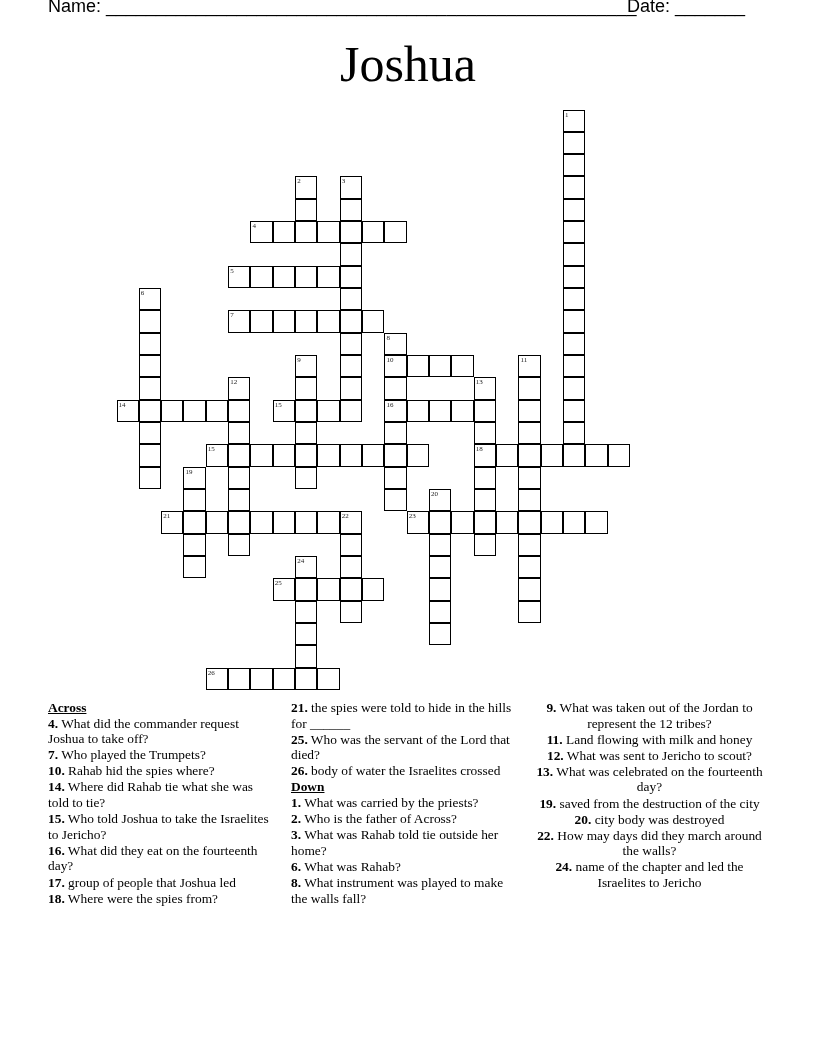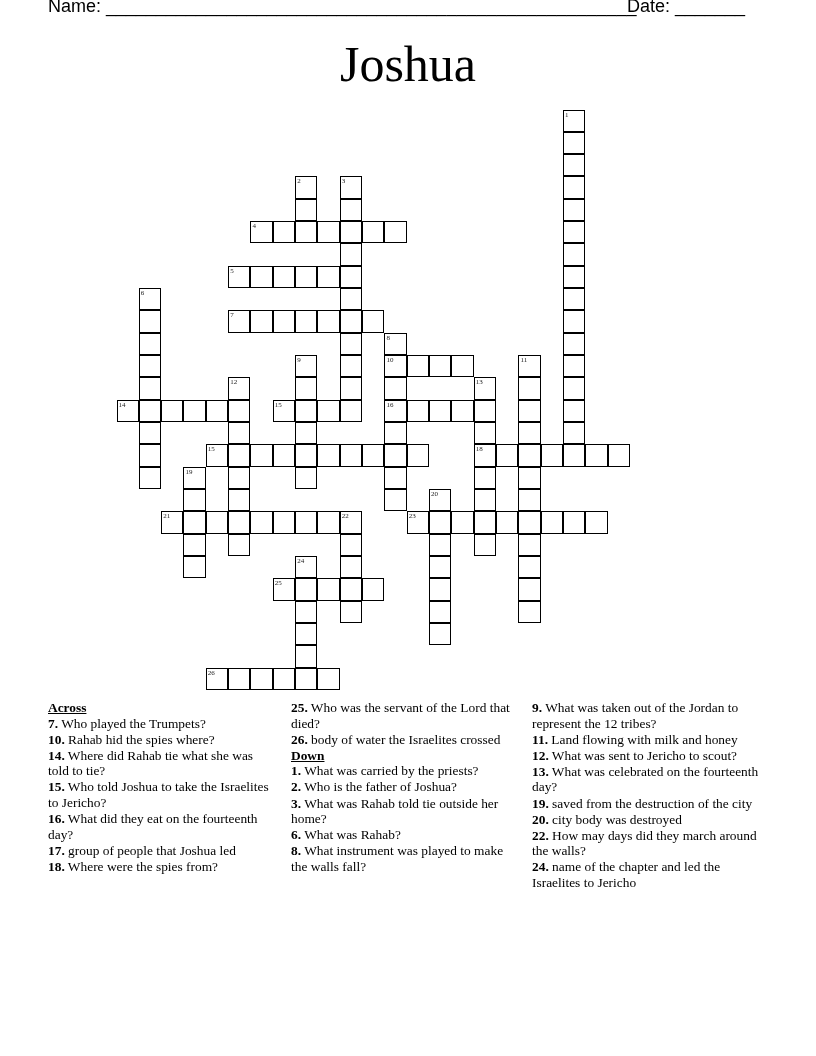--- a/index.html
+++ b/index.html
@@ -9,21 +9,21 @@
   .hdr-date { left:627px; }
   .title { position:absolute; top:36px; left:0; width:816px; text-align:center;
            font-family:"Liberation Serif", serif; font-size:50px; line-height:56px; }
   .grid { position:absolute; left:0; top:0; width:816px; height:700px; }
   .cell { position:absolute; width:22.33px; height:22.33px; box-sizing:border-box;
           border:1px solid #000; background:#fff; margin-left:-0.5px; margin-top:-0.5px; }
   .cell .num { position:absolute; left:1px; top:0px; font-family:"Liberation Serif", serif; font-size:7px; line-height:8px; color:#222; }
   .clues { position:absolute; top:700px; font-family:"Liberation Serif", serif; font-size:13.4px; line-height:15.6px; }
   .col1 { left:48px; width:225px; }
   .col2 { left:291px; width:225px; }
-  .col3 { left:532px; width:235px; }
+  .col3 { left:532px; width:235px;text-align:center; }
   .clue { margin-bottom:0.5px; }
   .clue b { font-weight:bold; }
   .sec { font-weight:bold; text-decoration:underline; }
 </style>
 </head>
 <body>
 
 <div class="hdr hdr-name">Name: _____________________________________________________</div>
 <div class="hdr hdr-date">Date: _______</div>
 <div class="title">Joshua</div>
@@ -241,35 +241,37 @@
     <div class="cell" style="left: 295.64px; top: 556.6px;">
       <span class="num">24</span>
     </div>
     <div class="cell" style="left: 295.64px; top: 601.26px;"></div>
     <div class="cell" style="left: 295.64px; top: 623.59px;"></div>
     <div class="cell" style="left: 295.64px; top: 645.92px;"></div>
   </div>
 
 <div class="clues col1">
   <div class="sec">Across</div>
+  <div class="clue"><b>4.</b> <span>What did the commander request Joshua to take off?</span></div>
   <div class="clue"><b>7.</b> <span>Who played the Trumpets?</span></div>
   <div class="clue"><b>10.</b> <span>Rahab hid the spies where?</span></div>
   <div class="clue"><b>14.</b> <span>Where did Rahab tie what she was told to tie?</span></div>
   <div class="clue"><b>15.</b> <span>Who told Joshua to take the Israelites to Jericho?</span></div>
   <div class="clue"><b>16.</b> <span>What did they eat on the fourteenth day?</span></div>
   <div class="clue"><b>17.</b> <span>group of people that Joshua led</span></div>
   <div class="clue"><b>18.</b> <span>Where were the spies from?</span></div>
 </div>
 
 <div class="clues col2">
+  <div class="clue"><b>21.</b> <span>the spies were told to hide in the hills for ______</span></div>
   <div class="clue"><b>25.</b> <span>Who was the servant of the Lord that died?</span></div>
   <div class="clue"><b>26.</b> <span>body of water the Israelites crossed</span></div>
   <div class="sec">Down</div>
   <div class="clue"><b>1.</b> <span>What was carried by the priests?</span></div>
-  <div class="clue"><b>2.</b> <span>Who is the father of Joshua?</span></div>
+  <div class="clue"><b>2.</b> <span>Who is the father of Across?</span></div>
   <div class="clue"><b>3.</b> <span>What was Rahab told tie outside her home?</span></div>
   <div class="clue"><b>6.</b> <span>What was Rahab?</span></div>
   <div class="clue"><b>8.</b> <span>What instrument was played to make the walls fall?</span></div>
 </div>
 
 <div class="clues col3">
   <div class="clue"><b>9.</b> <span>What was taken out of the Jordan to represent the 12 tribes?</span></div>
   <div class="clue"><b>11.</b> <span>Land flowing with milk and honey</span></div>
   <div class="clue"><b>12.</b> <span>What was sent to Jericho to scout?</span></div>
   <div class="clue"><b>13.</b> <span>What was celebrated on the fourteenth day?</span></div>

